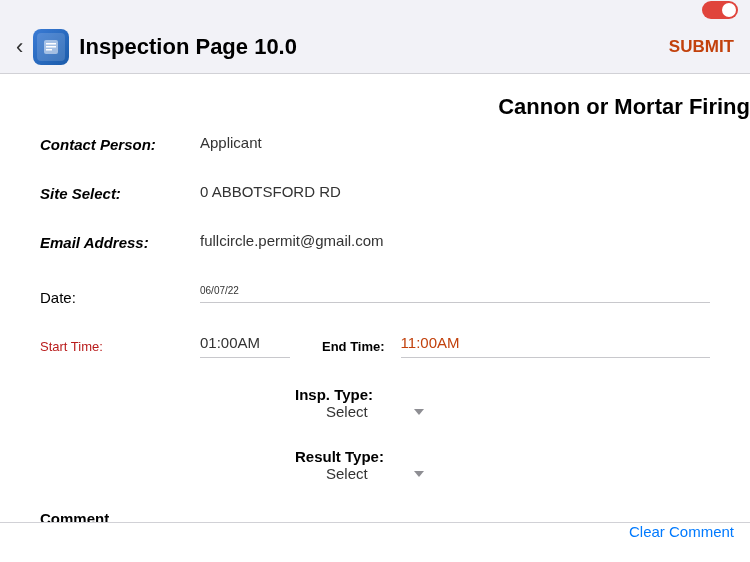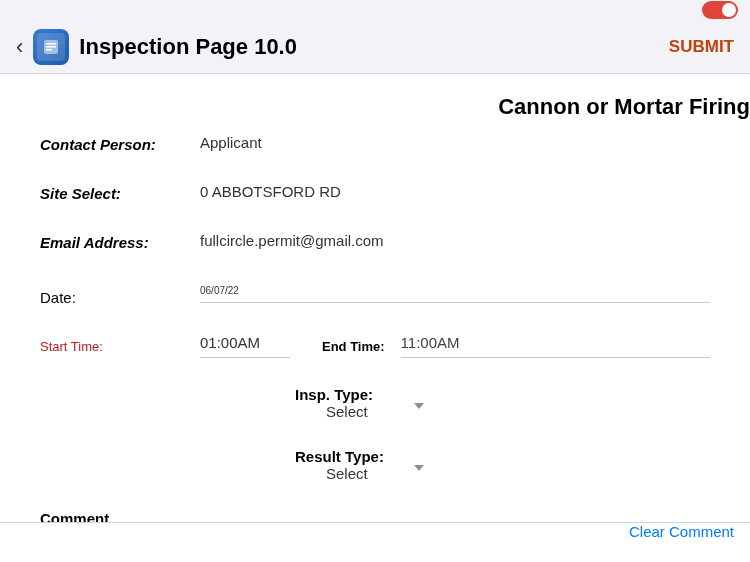--- a/index.html
+++ b/index.html
@@ -197,21 +197,21 @@
     .end-time-label {
       font-size: 13px;
       font-weight: 700;
       color: #000;
       margin-left: 32px;
       margin-right: 16px;
     }
 
     .time-end-value {
       font-size: 15px;
-      color: #404040;
+      color: #c2410c;
       min-width: 90px;
       border-bottom: 1px solid #c8c8cc;
       padding-bottom: 6px;
       flex: 1;
     }
 
     
     .select-row {
       display: flex;
       align-items: center;
@@ -221,21 +221,21 @@
 
     .select-label {
       font-size: 15px;
       font-weight: 700;
       color: #000;
       min-width: 160px;
     }
 
     .select-control {
       display: flex;
-      align-items: flex-start;
+      align-items: center;
       gap: 8px;
       background: white;
       cursor: pointer;
     }
 
     .select-value {
       font-size: 15px;
       color: #333;
       min-width: 80px;
     }

